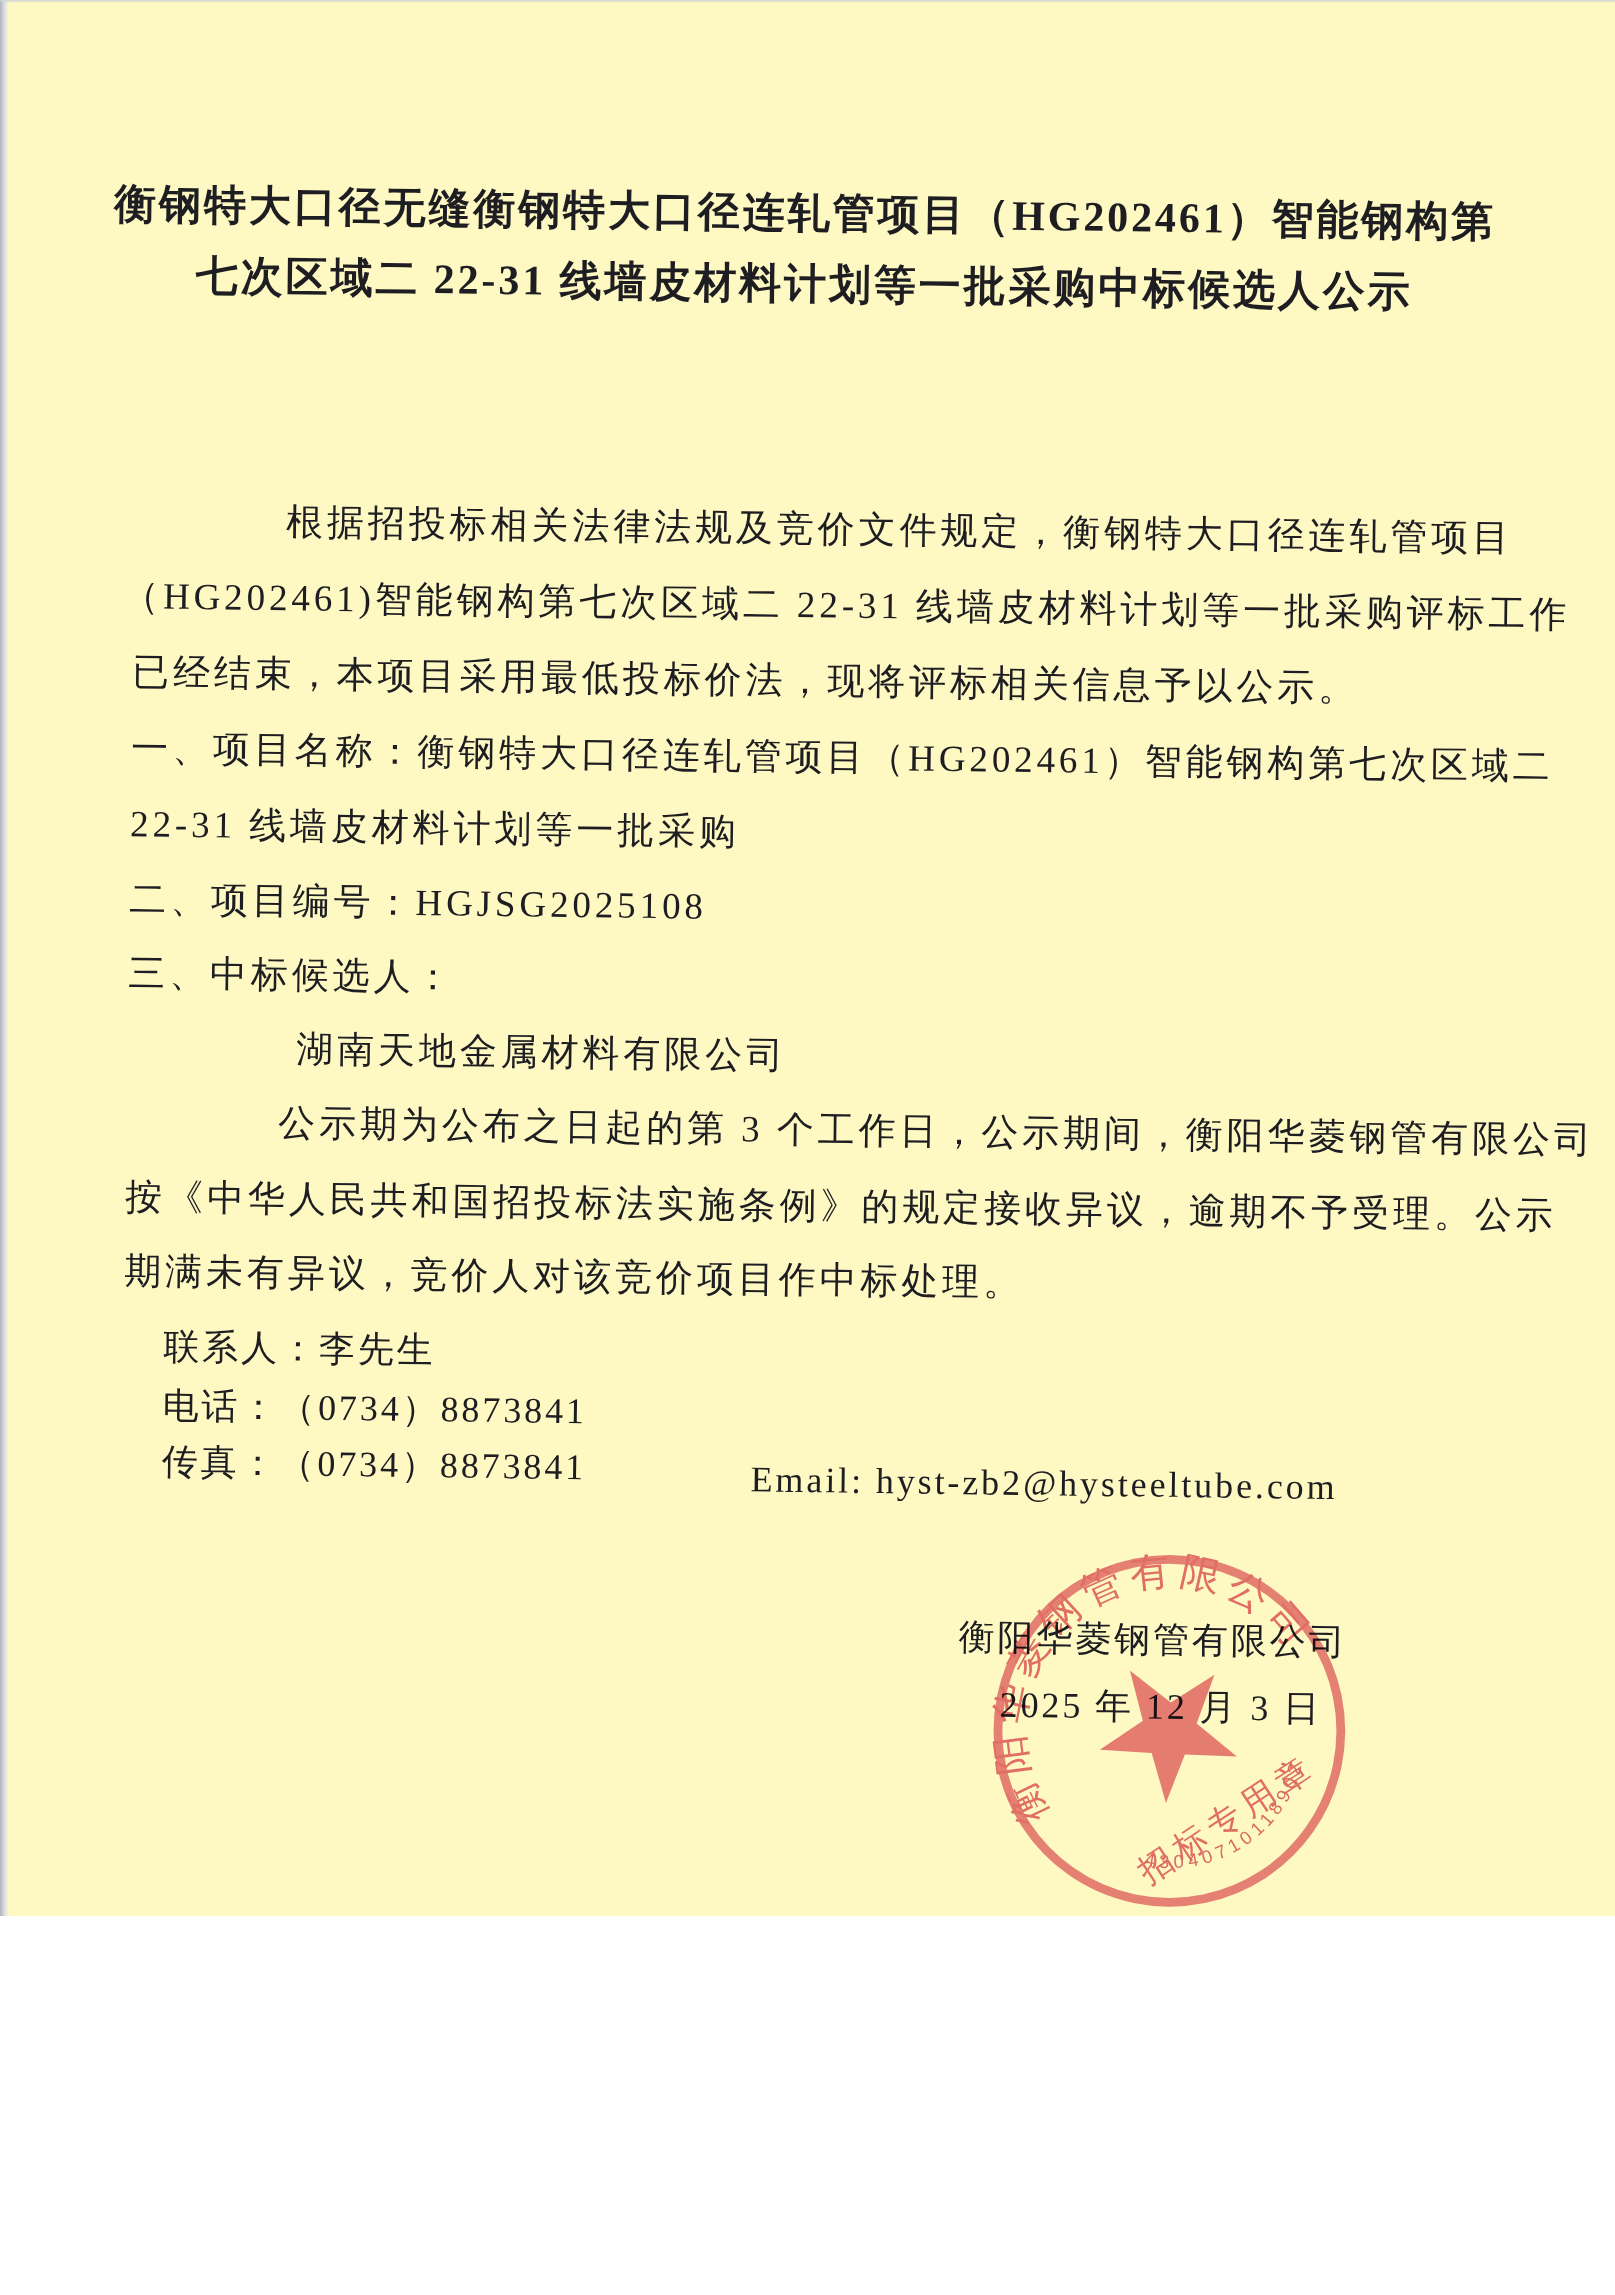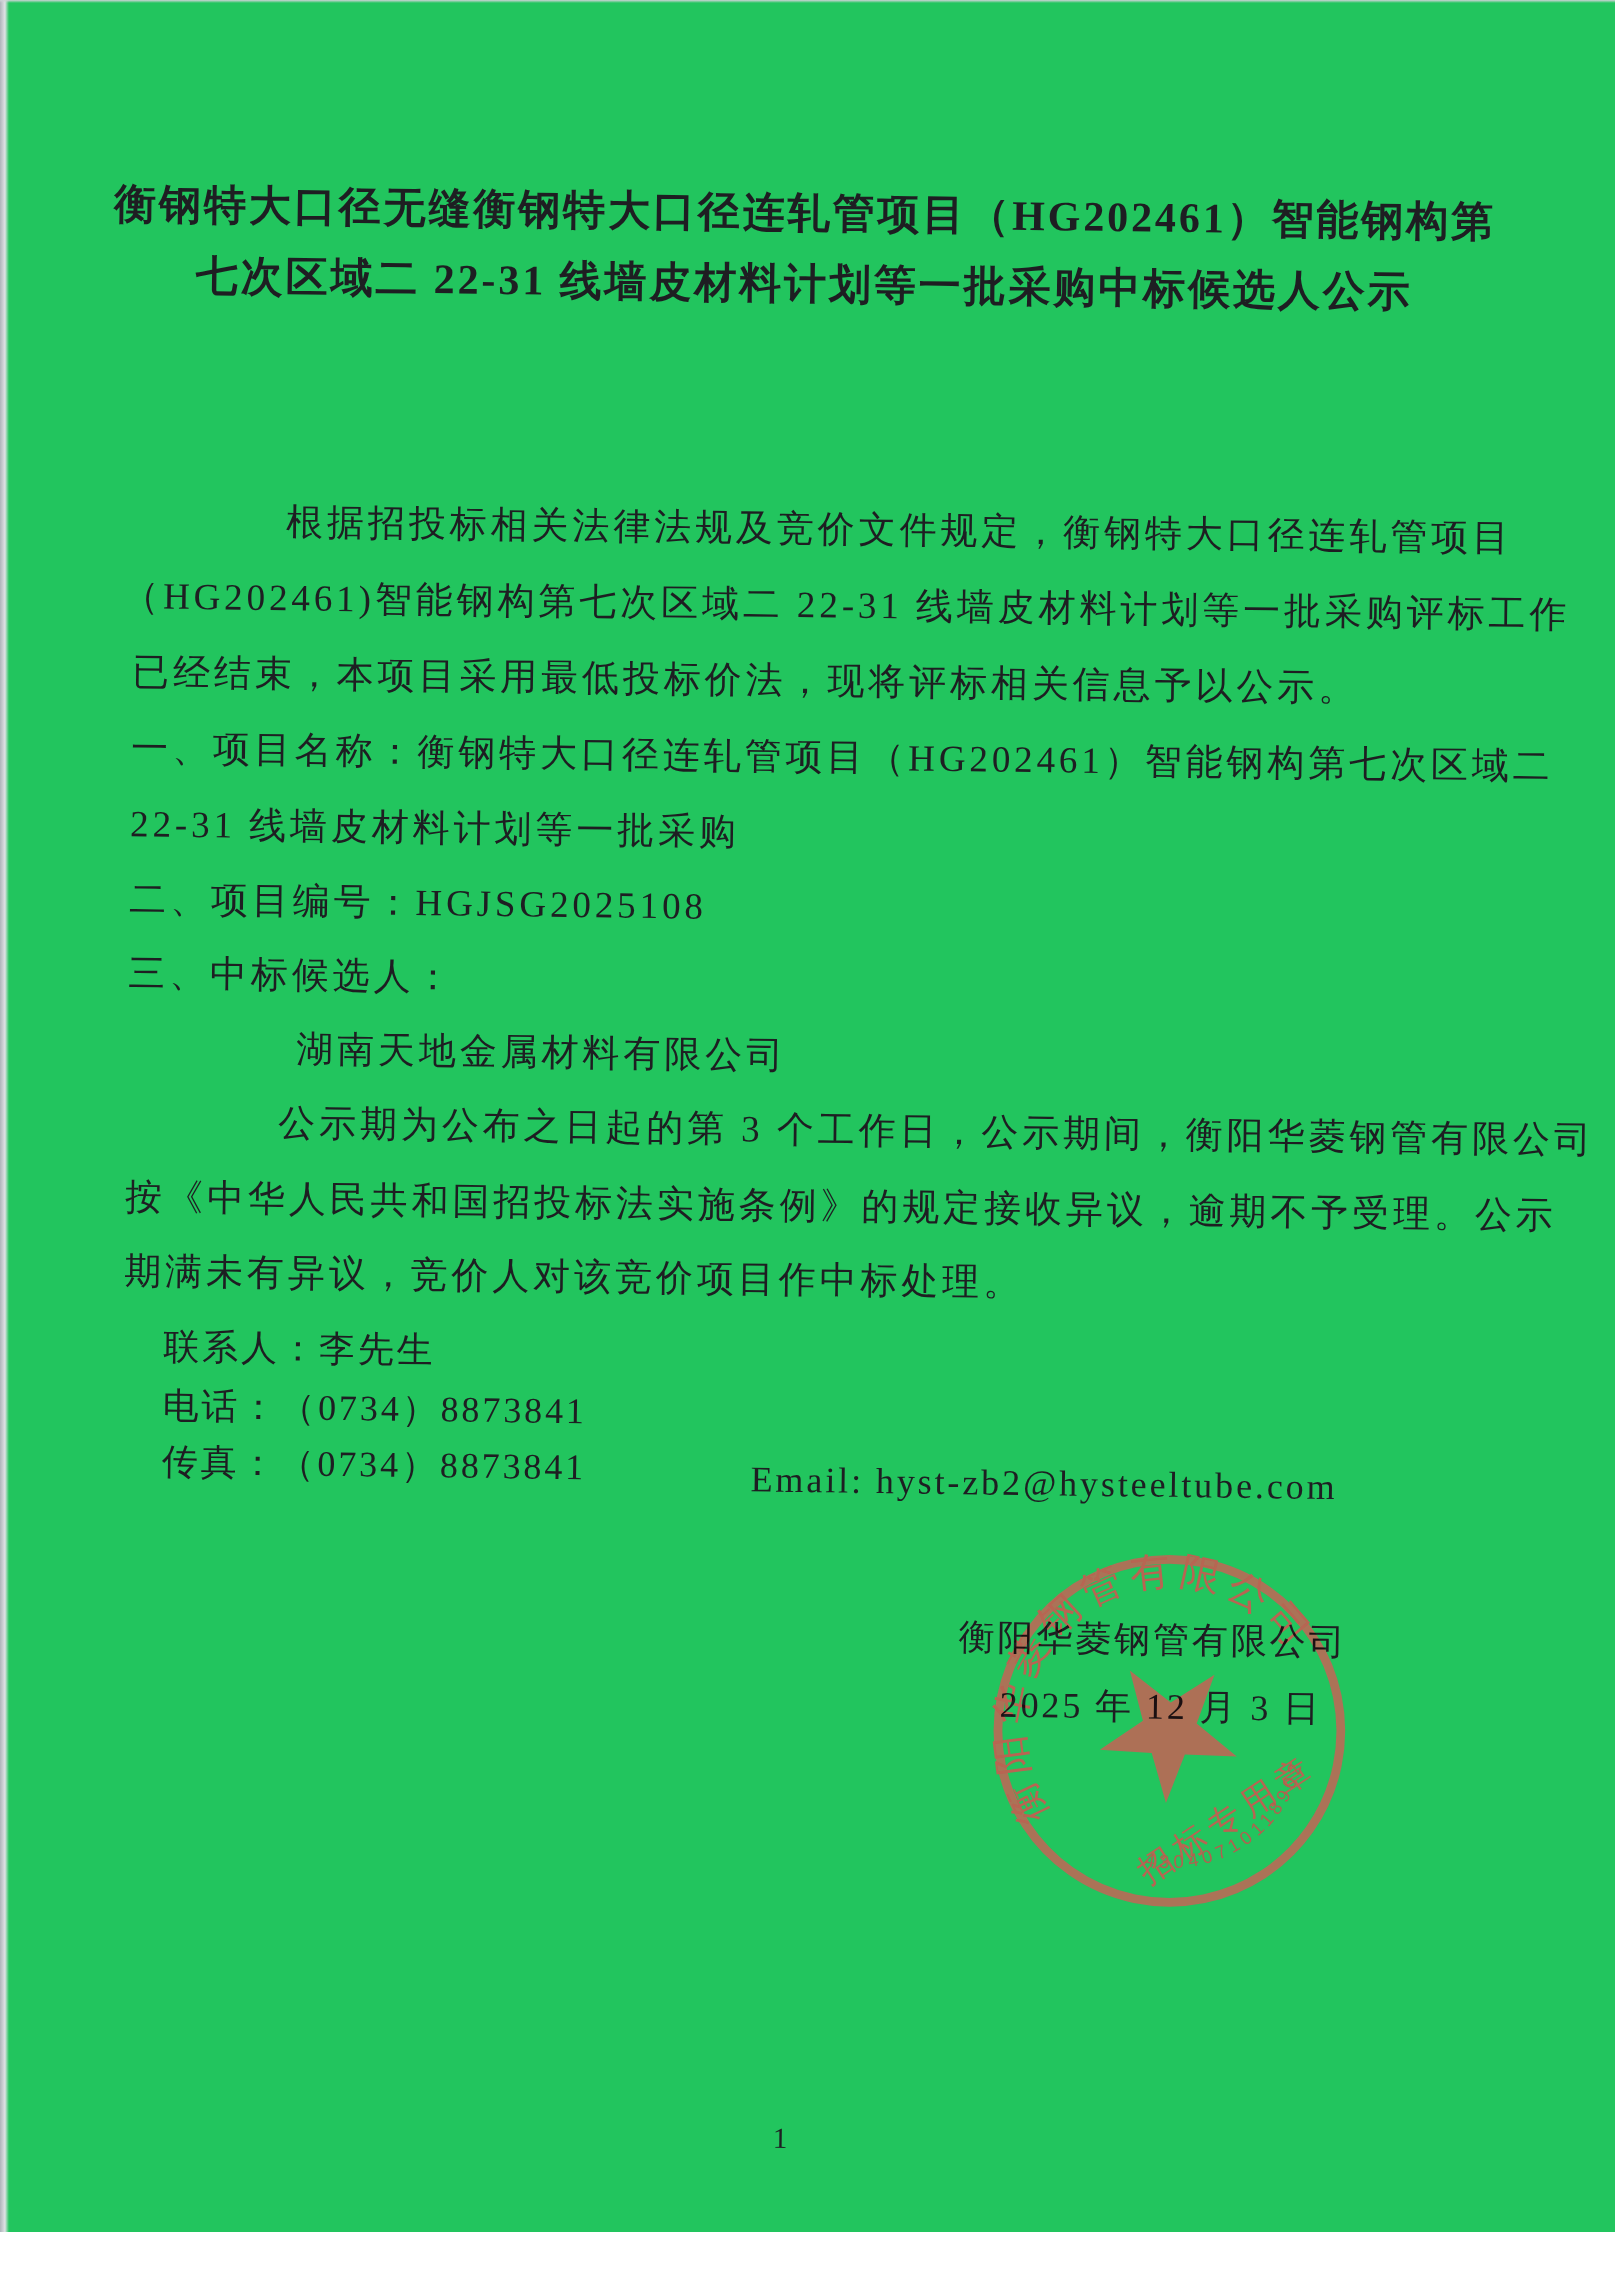--- a/index.html
+++ b/index.html
@@ -1,19 +1,19 @@
 <!DOCTYPE html>
 <html><head>
 <meta charset="utf-8">
 <style>
   html,body { margin:0; padding:0; background:#ffffff; }
   .page {
     position:relative;
-    width:1616px; height:2232px;
-    background:#22c55e;
+    width:1616px; height:1916px;
+    background:#fef9c3;
     overflow:hidden;
     font-family:"Liberation Serif","DejaVu Serif",serif;
     color:#1e1e22;
   }
   .scan-edge-left {
     position:absolute; left:0; top:0; width:8.8px; height:100%;
     background:linear-gradient(to right,#aeb4ba,#dfe2e5 55%,rgba(255,255,255,0));
   }
   .scan-edge-top {
     position:absolute; left:0; top:0; width:100%; height:2.9px;

